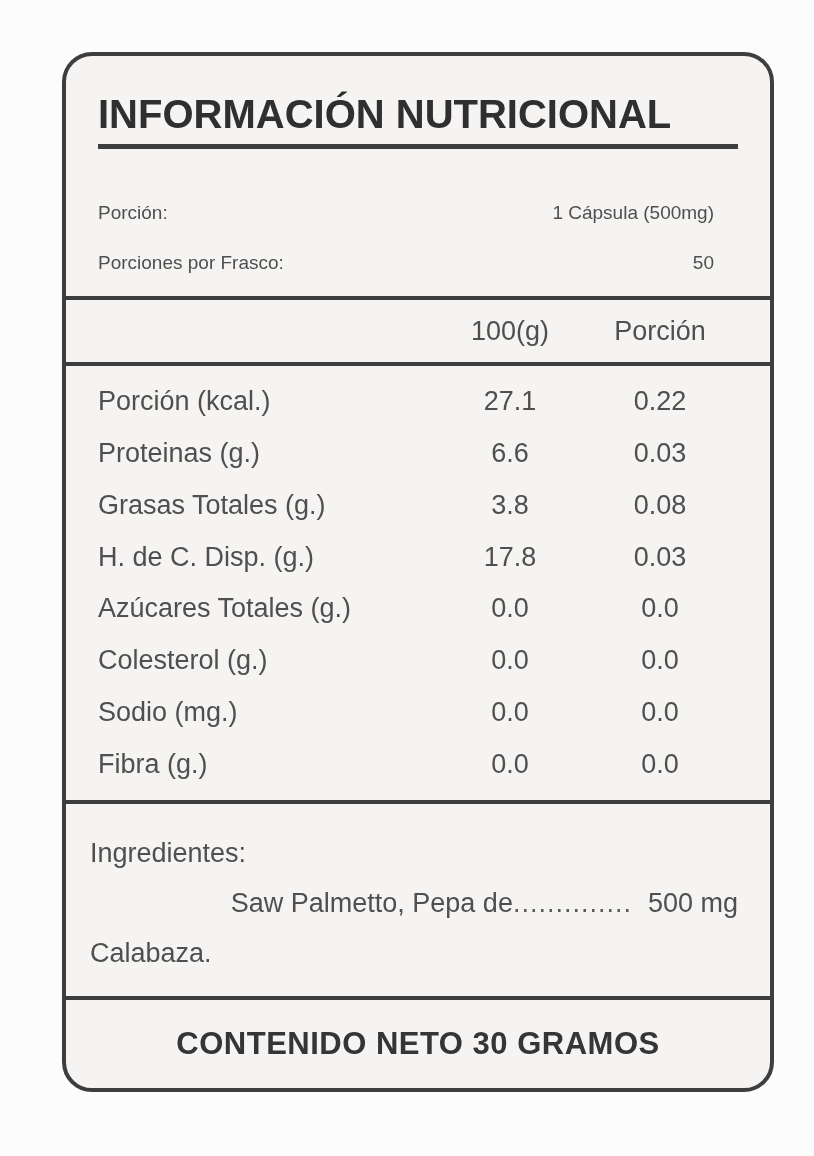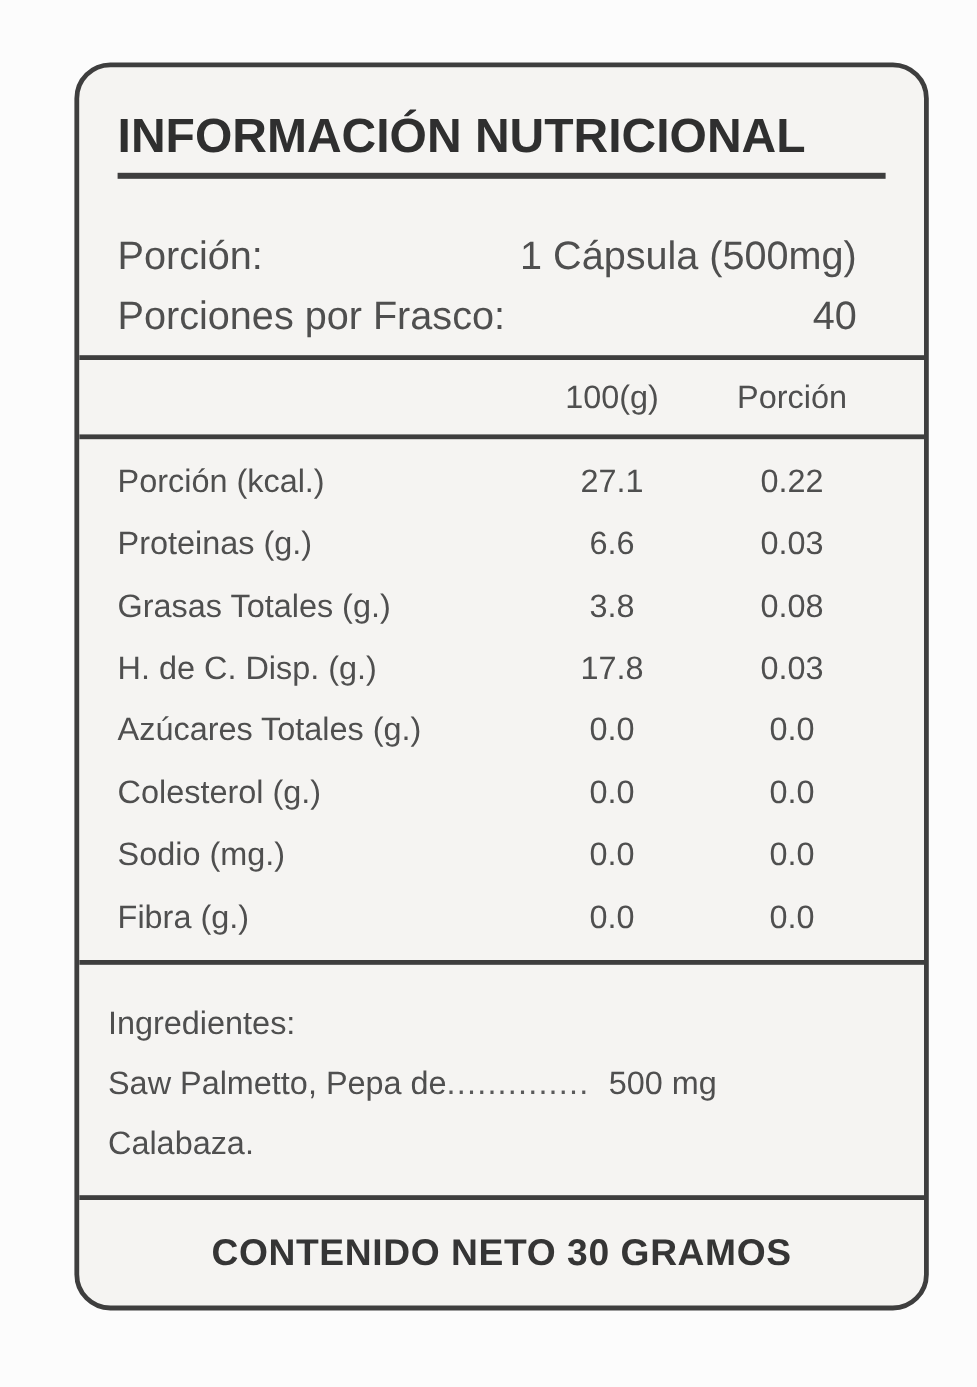--- a/index.html
+++ b/index.html
@@ -38,21 +38,21 @@
   .title-rule {
     height: 5px;
     background: #3e3e3e;
     margin-top: 8px;
   }
   .serving { margin-top: 48px; }
   .serv-row {
     display: flex;
     justify-content: space-between;
     align-items: flex-start;
-    font-size: 33px;
+    font-size: 19px;
     line-height: 32px;
     margin-bottom: 18px;
     padding-right: 24px;
   }
 
   
   .grid-row {
     display: grid;
     grid-template-columns: 1fr 130px 130px;
     column-gap: 20px;
@@ -75,21 +75,21 @@
     padding: 10px 0;
   }
 
   
   .sec-ingred {
     height: 196px;
     padding: 24px 32px 0 24px;
     font-size: 27px;
     line-height: 50px;
   }
-  .ing-line { white-space: nowrap; }
+  .ing-line { white-space: nowrap; text-align: right; }
   .dots { letter-spacing: 1px; color: #5a5a5a; }
   .ing-val { margin-left: 16px; }
 
   
   .sec-foot {
     height: 92px;
     display: flex;
     align-items: center;
     justify-content: center;
   }
@@ -109,21 +109,21 @@
     <div class="sec sec-head">
       <h1 class="title">INFORMACIÓN NUTRICIONAL</h1>
       <div class="title-rule"></div>
       <div class="serving">
         <div class="serv-row">
           <span>Porción:</span>
           <span>1 Cápsula (500mg)</span>
         </div>
         <div class="serv-row">
           <span>Porciones por Frasco:</span>
-          <span>40</span>
+          <span>50</span>
         </div>
       </div>
     </div>
 
     <div class="sec sec-cols">
       <div class="grid-row">
         <span class="cell-name"></span>
         <span class="cell-val">100(g)</span>
         <span class="cell-val">Porción</span>
       </div>

